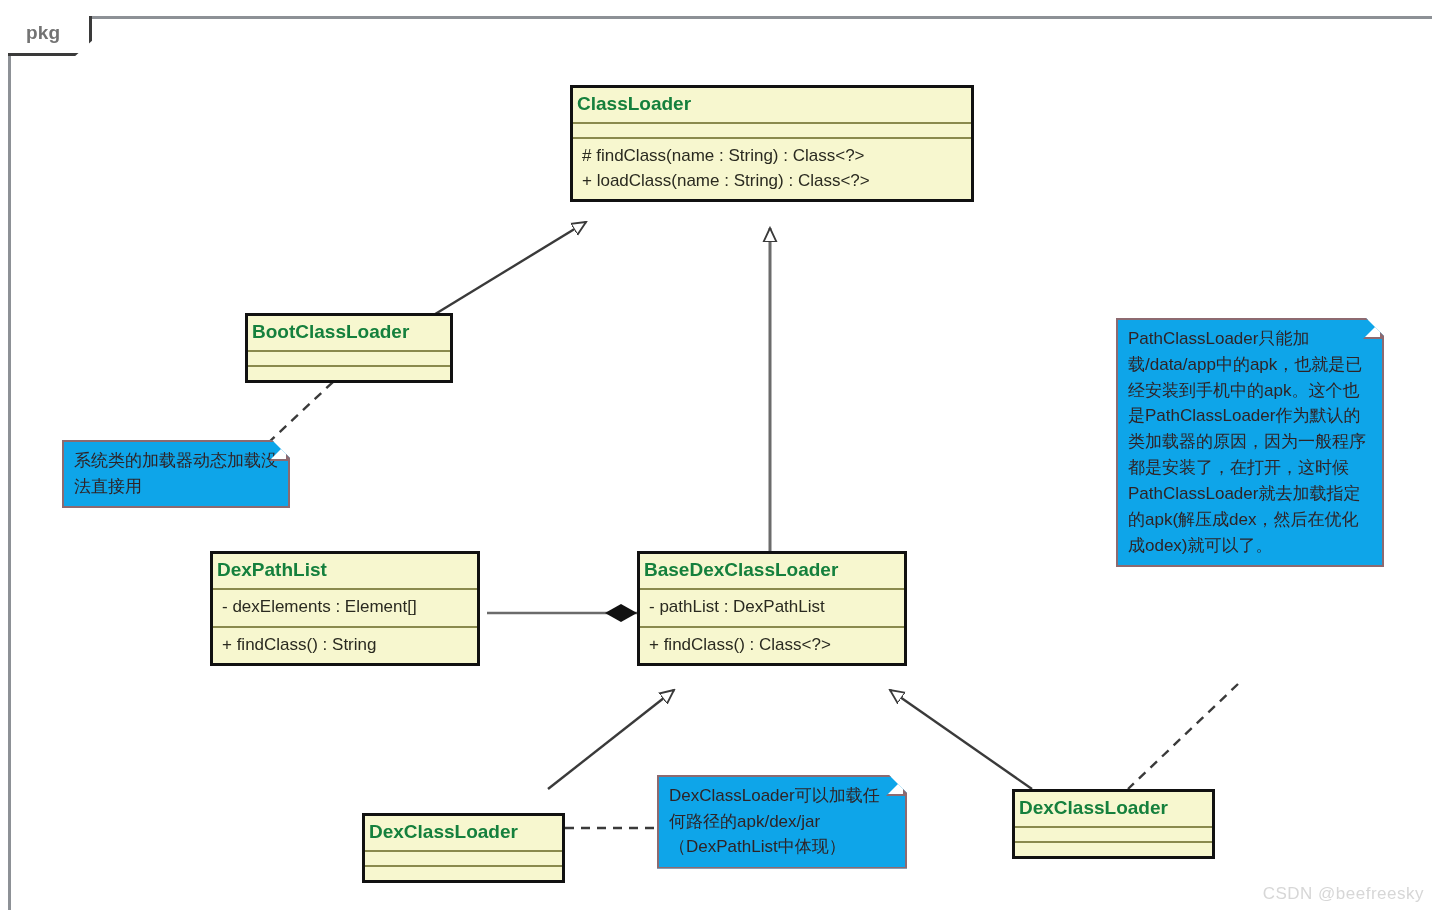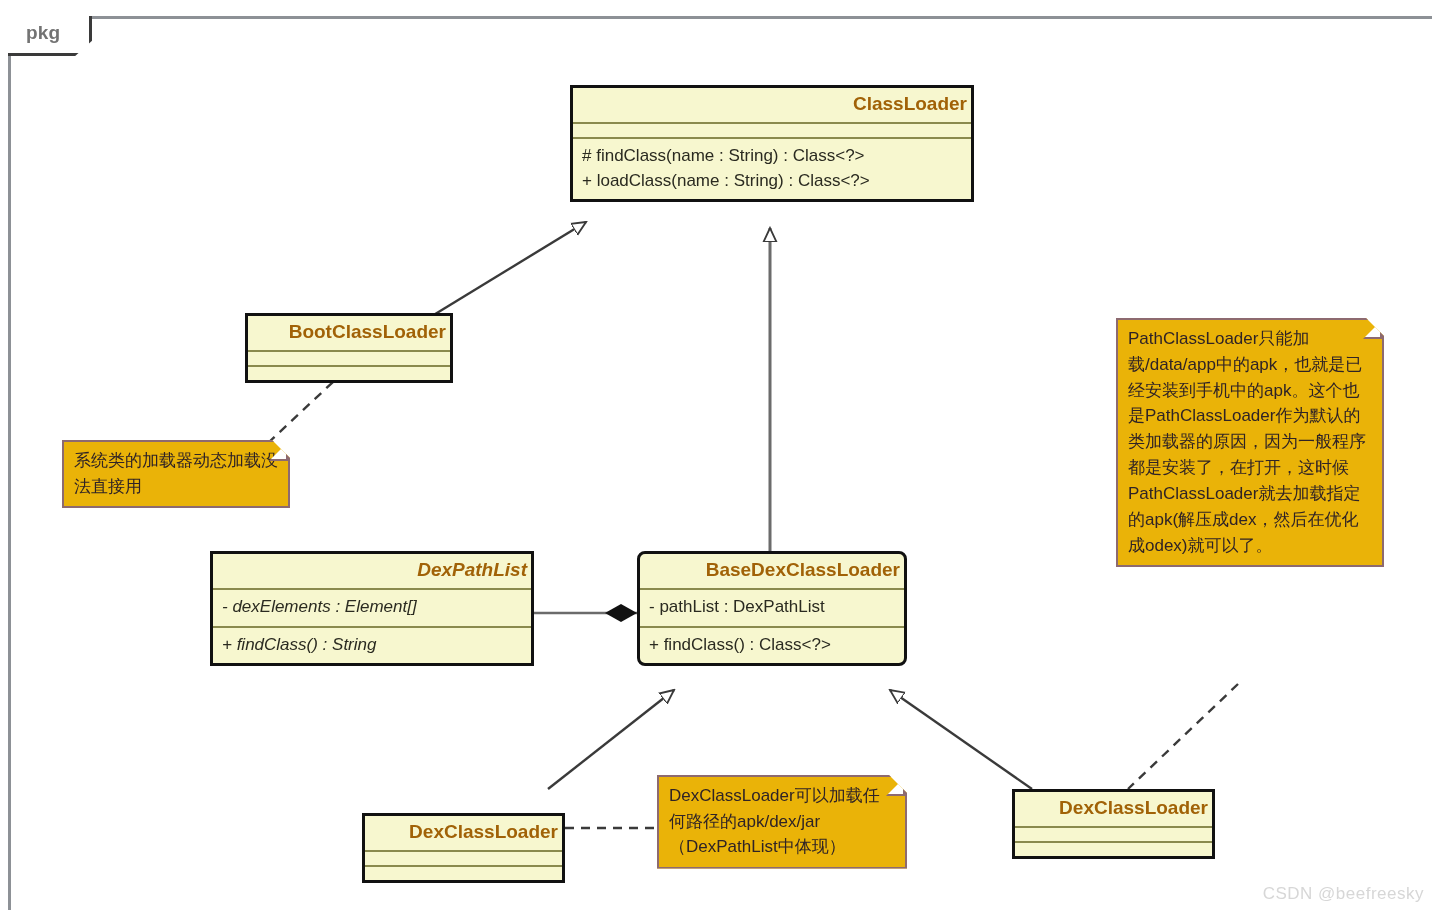--- a/index.html
+++ b/index.html
@@ -53,24 +53,24 @@
   
   .cls {
     position: absolute;
     background: #f7f7cf;
     border: 3px solid #111111;
     box-sizing: border-box;
     display: flex;
     flex-direction: column;
   }
   .cls .name {
-    text-align: right;
+    text-align: left;
     font-weight: bold;
     font-size: 19px;
-    color: #a16207;
+    color: #15803d;
     padding: 6px 4px 7px;
     line-height: 1.1;
     white-space: nowrap;
   }
   .cls .sep {
     height: 2px;
     background: #8a8a4e;
     flex: none;
   }
   .cls .compartment {
@@ -83,29 +83,29 @@
   .cls .member {
     font-size: 17px;
     color: #2a2a20;
     line-height: 1.45;
     white-space: nowrap;
   }
 
   
   #cls-classloader      { left: 570px; top: 85px;  width: 404px; }
   #cls-bootclassloader  { left: 245px; top: 313px; width: 208px; }
-  #cls-dexpathlist      { left: 210px; top: 551px; width: 324px; font-style: italic; }
-  #cls-basedex          { left: 637px; top: 551px; width: 270px; border-radius: 8px; }
+  #cls-dexpathlist      { left: 210px; top: 551px; width: 270px; }
+  #cls-basedex          { left: 637px; top: 551px; width: 270px; }
   #cls-dexclassloader   { left: 362px; top: 789px; width: 203px; margin-top: 24px; }
   #cls-pathclassloader  { left: 1012px; top: 789px; width: 203px; }
 
   
   .note {
     position: absolute;
-    background: #eab308;
+    background: #0ea5e9;
     border: 2px solid #8d6a70;
     box-sizing: border-box;
     font-size: 17px;
     color: #2f2326;
     line-height: 1.5;
     padding: 6px 10px 7px;
     clip-path: polygon(0 0, calc(100% - 18px) 0, 100% 18px, 100% 100%, 0 100%);
   }
   .note .fold {
     position: absolute;

